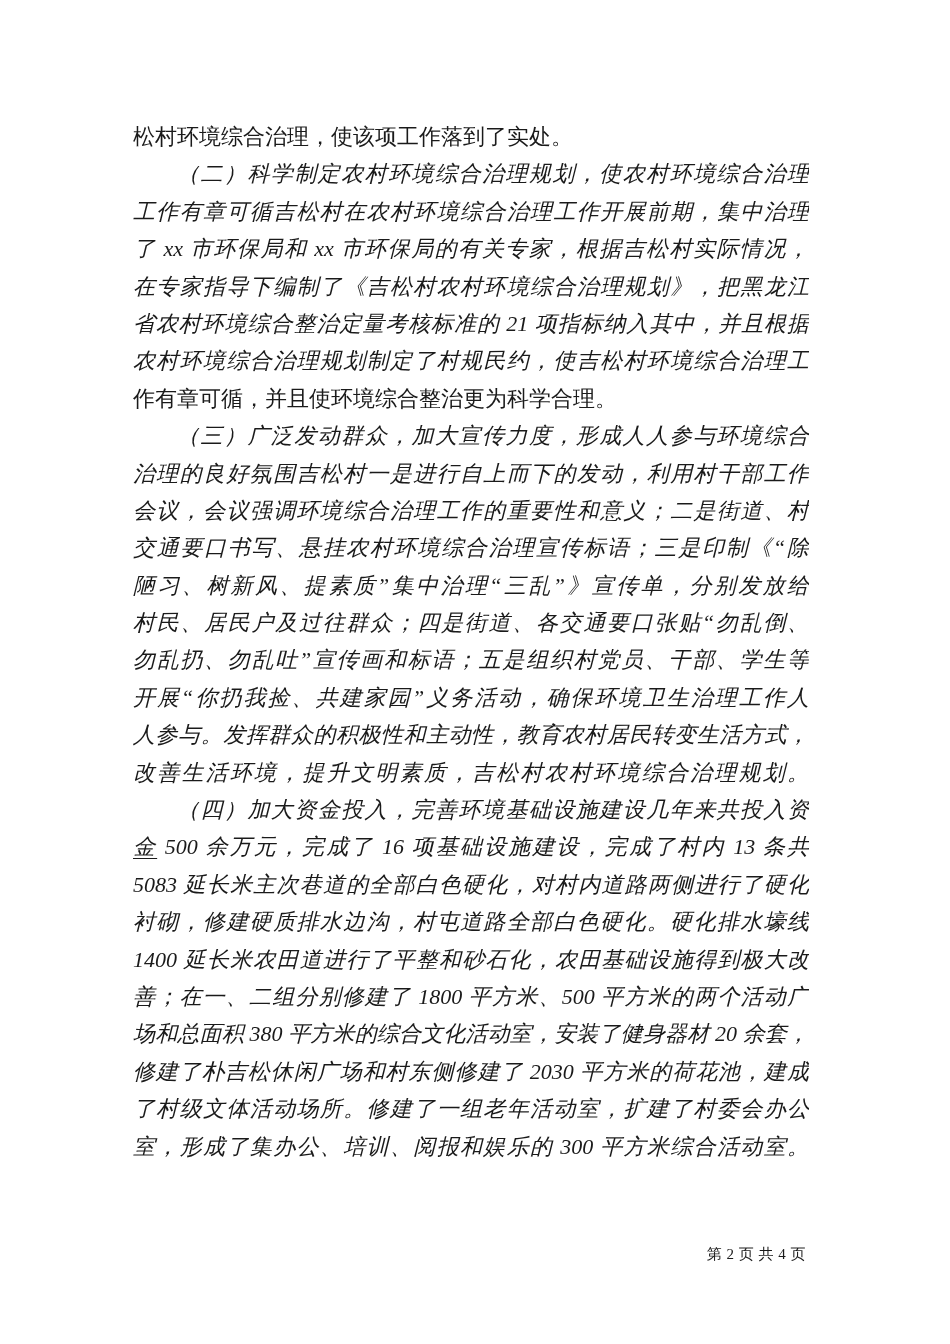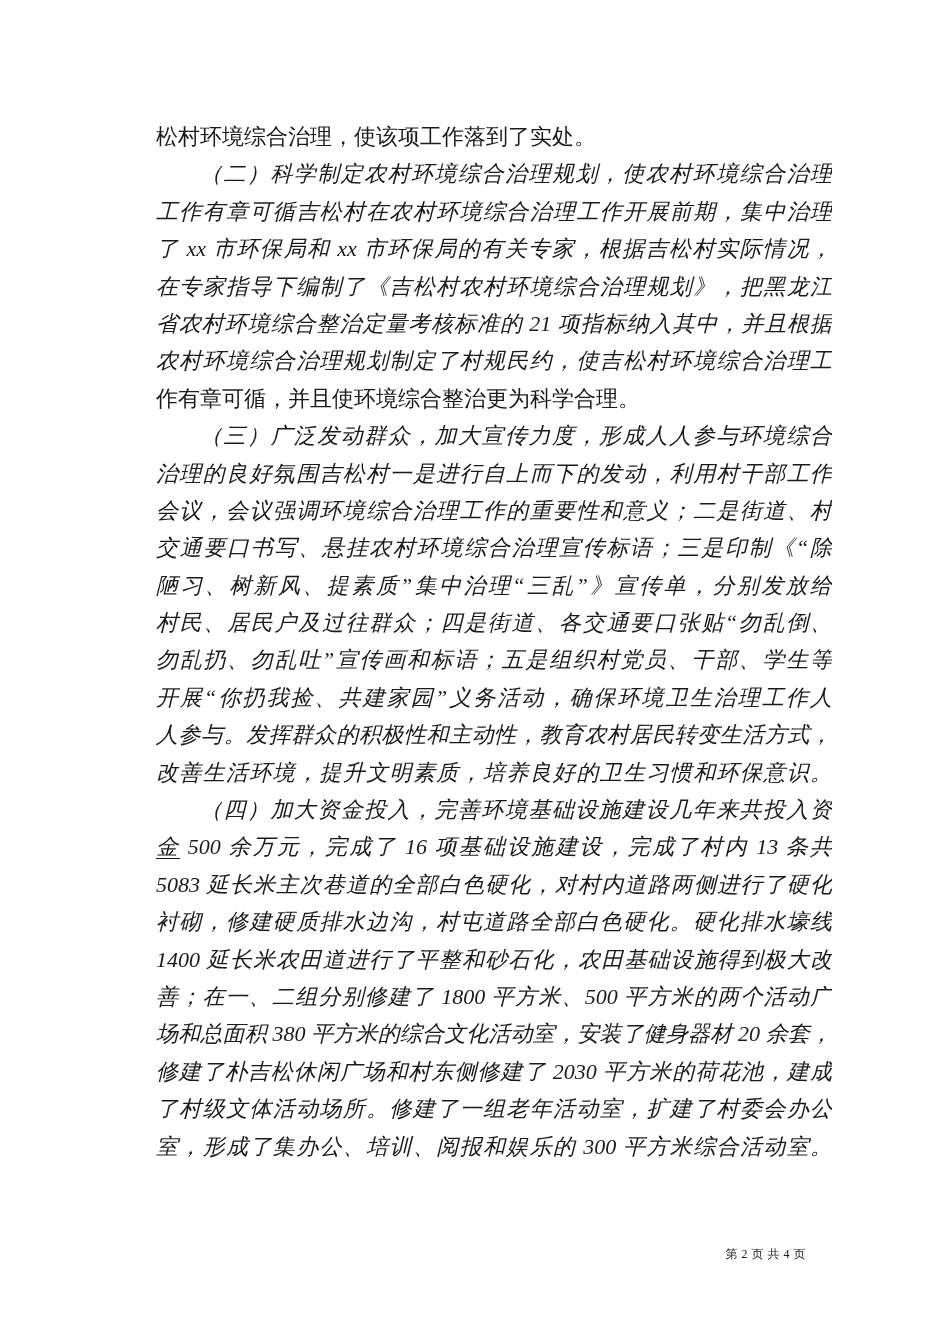--- a/index.html
+++ b/index.html
@@ -17,21 +17,20 @@
     color: #1a1a1a;
   }
   .doc {
     position: absolute;
     left: 133px;
     top: 118px;
     width: 676px;
     font-size: 22px;
     line-height: 37.4px;
     text-align: left;
-    margin-left: 23px;
   }
   .line {
     height: 37.4px;
     overflow: hidden;
   }
   .line.j {
     text-align: justify;
     text-align-last: justify;
     text-justify: inter-character;
     font-style: italic;
@@ -41,21 +40,21 @@
   }
   .u {
     text-decoration: underline;
     text-decoration-thickness: 1px;
     text-underline-offset: 4px;
   }
   .footer {
     position: absolute;
     top: 1244px;
     right: 144px;
-    font-size: 12px;
+    font-size: 15px;
     line-height: 20px;
     color: #1a1a1a;
     letter-spacing: 0.5px;
   }
 </style>
 </head>
 <body>
 
 <div class="page">
   <div class="doc">
@@ -69,21 +68,21 @@
       <div class="line">作有章可循，并且使环境综合整治更为科学合理。</div>
       <div class="line j ind">（三）广泛发动群众，加大宣传力度，形成人人参与环境综合</div>
       <div class="line j">治理的良好氛围吉松村一是进行自上而下的发动，利用村干部工作</div>
       <div class="line j">会议，会议强调环境综合治理工作的重要性和意义；二是街道、村</div>
       <div class="line j">交通要口书写、悬挂农村环境综合治理宣传标语；三是印制《“除</div>
       <div class="line j">陋习、树新风、提素质”集中治理“三乱”》宣传单，分别发放给</div>
       <div class="line j">村民、居民户及过往群众；四是街道、各交通要口张贴“勿乱倒、</div>
       <div class="line j">勿乱扔、勿乱吐”宣传画和标语；五是组织村党员、干部、学生等</div>
       <div class="line j">开展“你扔我捡、共建家园”义务活动，确保环境卫生治理工作人</div>
       <div class="line j">人参与。发挥群众的积极性和主动性，教育农村居民转变生活方式，</div>
-      <div class="line j">改善生活环境，提升文明素质，培养良好的卫生习惯和环保意识。</div>
+      <div class="line j">改善生活环境，提升文明素质，吉松村农村环境综合治理规划。</div>
       <div class="line j ind">（四）加大资金投入，完善环境基础设施建设几年来共投入资</div>
       <div class="line j"><span class="u">金</span> 500 余万元，完成了 16 项基础设施建设，完成了村内 13 条共</div>
       <div class="line j">5083 延长米主次巷道的全部白色硬化，对村内道路两侧进行了硬化</div>
       <div class="line j">衬砌，修建硬质排水边沟，村屯道路全部白色硬化。硬化排水壕线</div>
       <div class="line j">1400 延长米农田道进行了平整和砂石化，农田基础设施得到极大改</div>
       <div class="line j">善；在一、二组分别修建了 1800 平方米、500 平方米的两个活动广</div>
       <div class="line j">场和总面积 380 平方米的综合文化活动室，安装了健身器材 20 余套，</div>
       <div class="line j">修建了朴吉松休闲广场和村东侧修建了 2030 平方米的荷花池，建成</div>
       <div class="line j">了村级文体活动场所。修建了一组老年活动室，扩建了村委会办公</div>
       <div class="line j">室，形成了集办公、培训、阅报和娱乐的 300 平方米综合活动室。</div>

